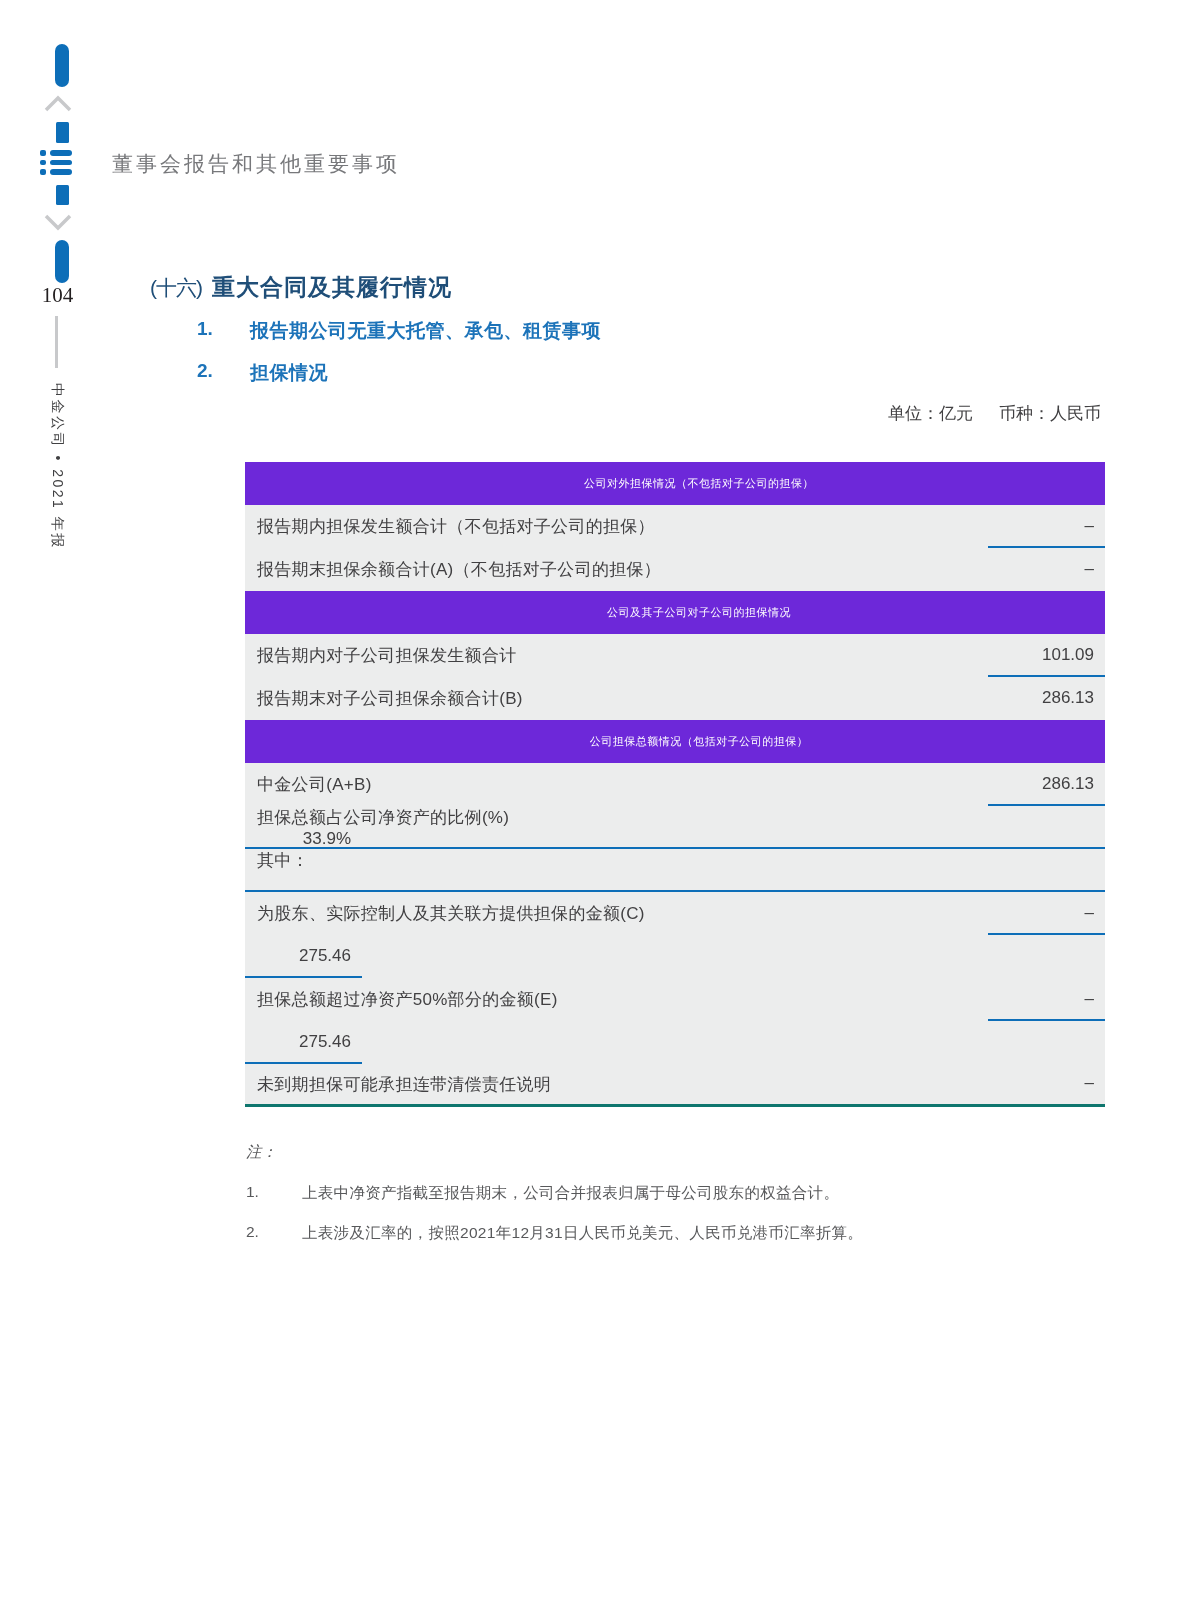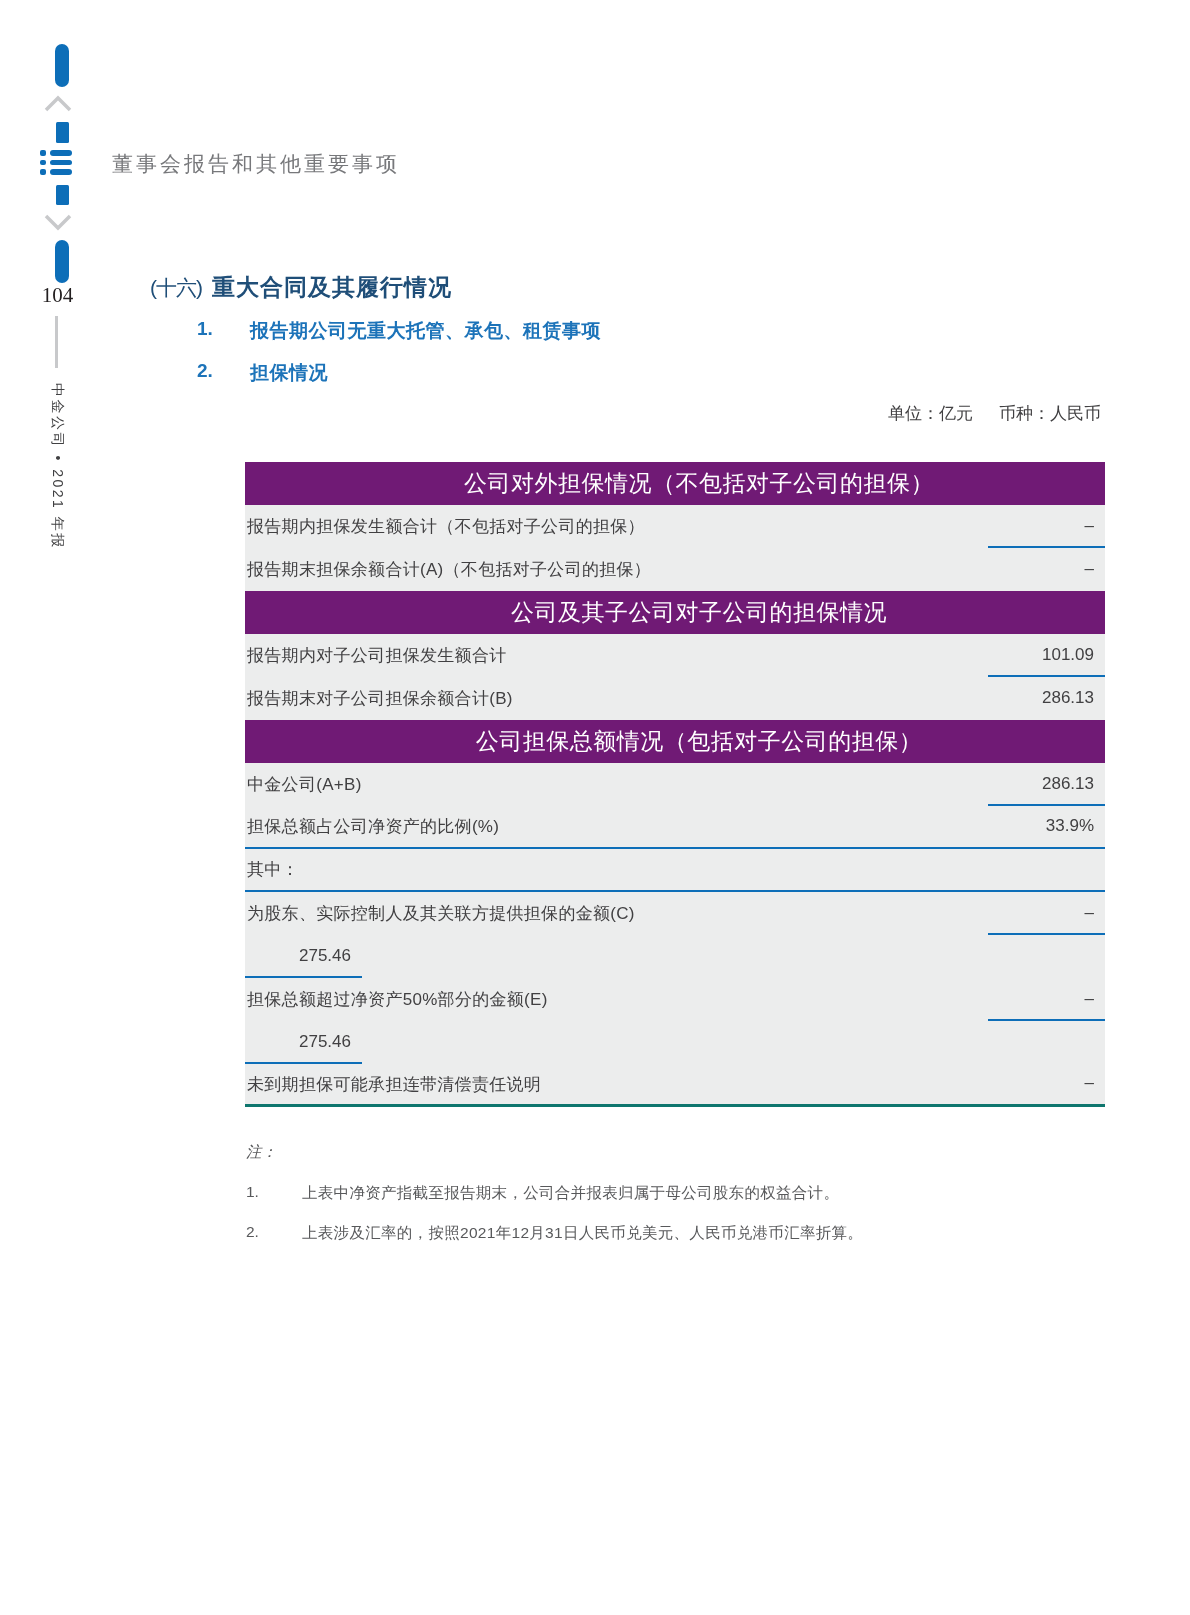--- a/index.html
+++ b/index.html
@@ -56,36 +56,36 @@
   
   .unit-line {
     position:absolute; top:402px; right:89px; text-align:right;
     font-size:17px; color:#414042;
   }
   .unit-line .currency { margin-left:26px; }
 
   
   .gtable { position:absolute; left:245px; top:462px; width:860px; }
   .t-band {
-    height:43px; background:#701a75; color:#ffffff;
+    height:43px; background:#6d28d9; color:#ffffff;
     display:flex; align-items:center; justify-content:center;
-    font-size:23px; letter-spacing:0.5px;padding-left:48px;
+    font-size:11px; letter-spacing:0.5px;padding-left:48px;
   }
   .t-row {
     height:43px; background:#ECEDED;
     display:flex; align-items:stretch; justify-content:space-between;
   }
-  .t-label { display:flex; align-items:center; padding-left:2px; font-size:17px; color:#414042; letter-spacing:0.3px; }
+  .t-label { display:flex; align-items:center; padding-left:12px; font-size:17px; color:#414042; letter-spacing:0.3px; }
   .t-value {
     display:flex; align-items:center; justify-content:flex-end;
     width:117px; padding-right:11px; font-size:17px; color:#414042;
     border-bottom:2px solid transparent;
   }
   .r-line  .t-value { border-bottom:2px solid #0D6EB8; }
-  .r-full  { border-bottom:2px solid #0D6EB8; }
+  .r-full  { border-bottom:2px solid #0D6EB8;flex-direction:column; }
   .r-bottom{ border-bottom:3px solid #0f766e; }
 
   
   .notes-title {
     position:absolute; left:246px; top:1142px;
     font-style:italic; font-size:15.5px; color:#58595B;
   }
   .note-item { position:absolute; left:246px; width:860px; display:flex; font-size:15.5px; color:#58595B; }
   .note-item-1 { top:1183px; }
   .note-item-2 { top:1223px; }

